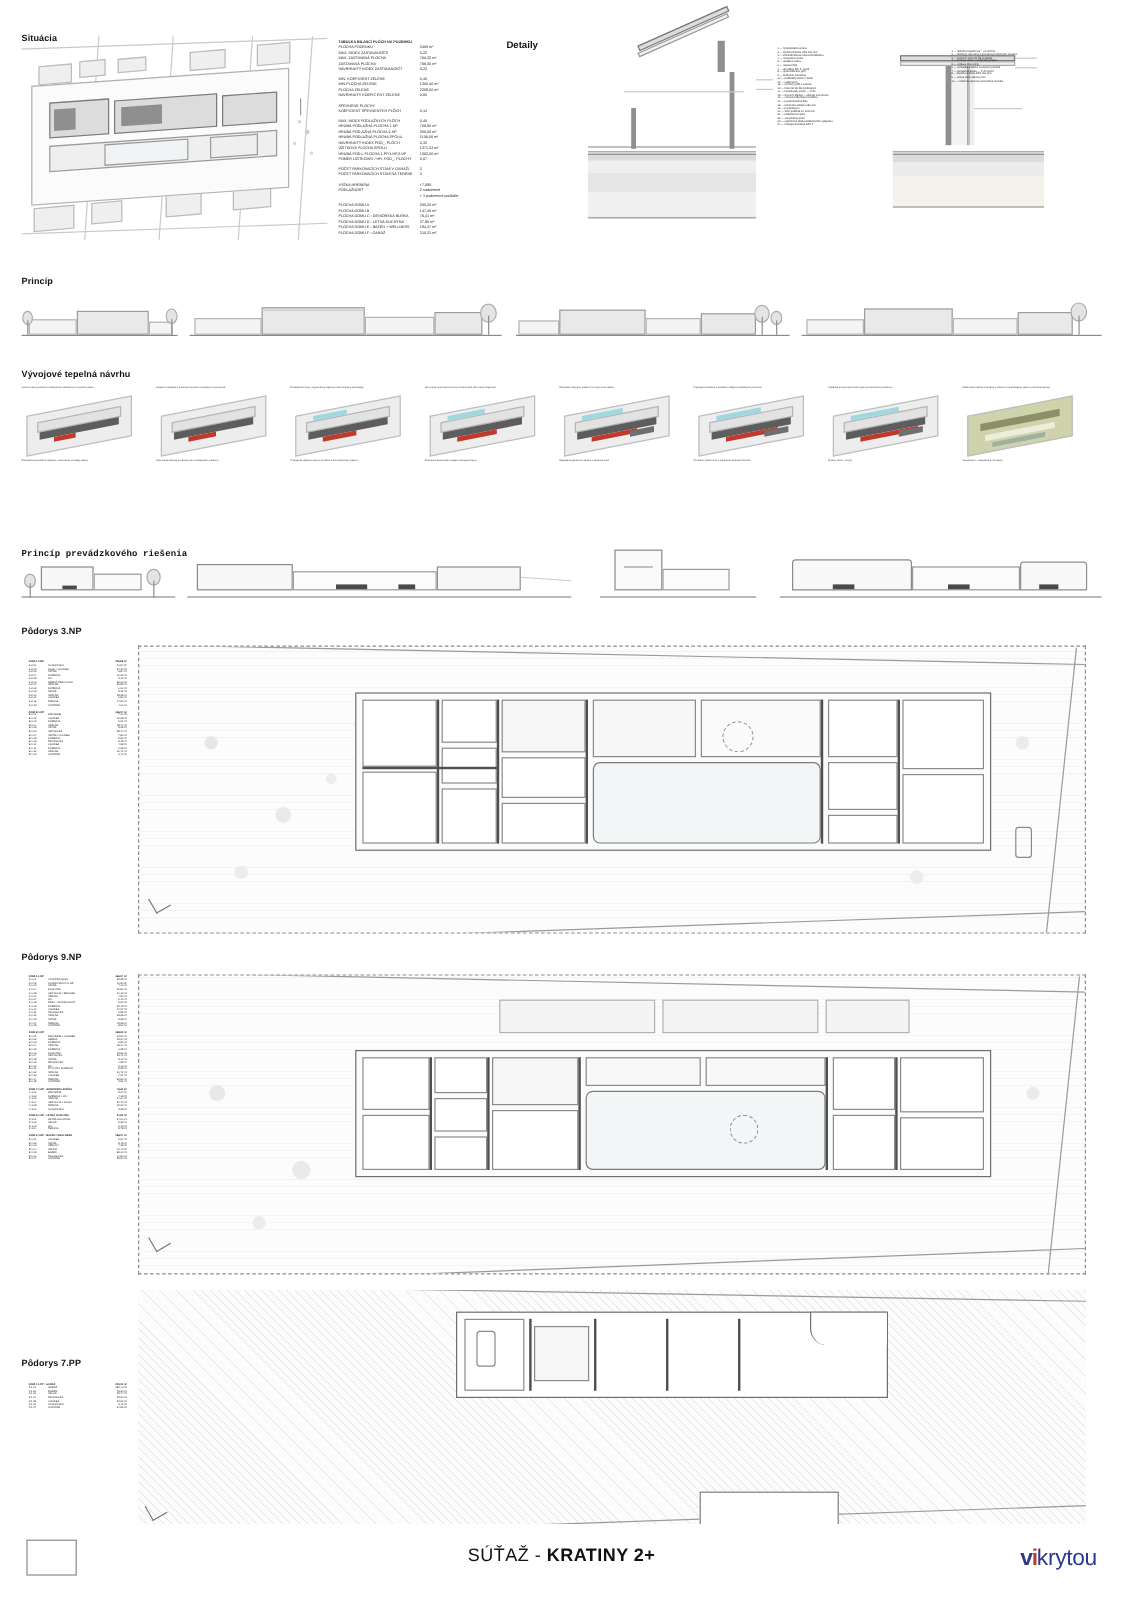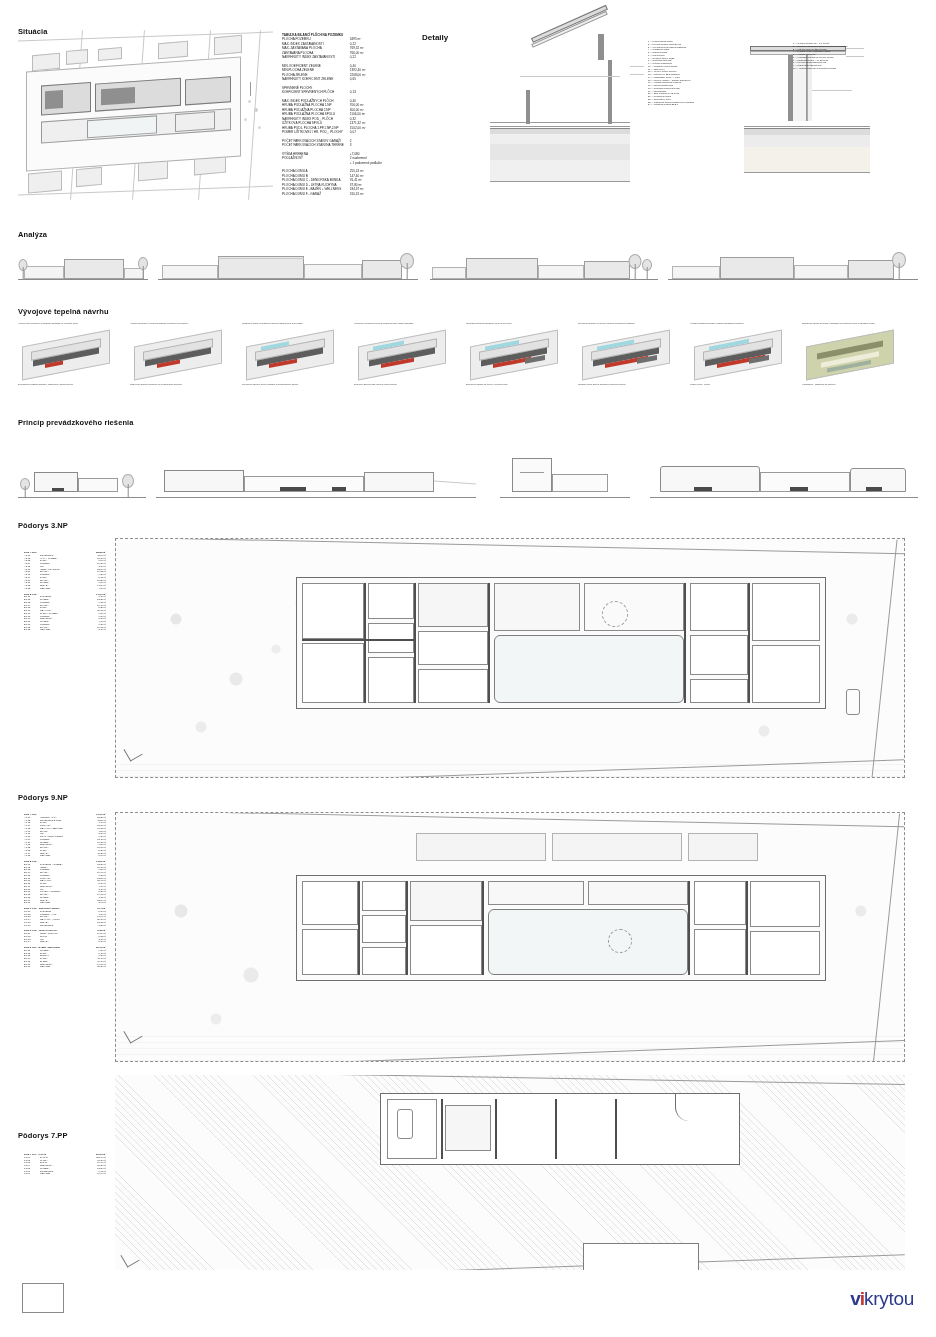--- a/index.html
+++ b/index.html
@@ -113,23 +113,23 @@
   #logo .mark { font-size:19px; font-weight:700; color:#2b3a8f; letter-spacing:-1px; }
   #logo .mark .v2 { color:#c0392b; }
   #logo .word { font-size:19px; color:#2b3a8f; letter-spacing:-.3px; }
 </style>
 </head>
 <body>
 
 <div class="sheet">
 
   <div class="sec-title" style="left:18px; top:27px;">Situácia</div>
-  <div class="sec-title" style="left:18px; top:230px;">Analýza</div>
+  <div class="sec-title" style="left:18px; top:230px;">Princíp</div>
   <div class="sec-title" style="left:18px; top:307px;">Vývojové tepelná návrhu</div>
-  <div class="sec-title" style="left:18px; top:418px;">Princíp prevádzkového riešenia</div>
+  <div class="sec-title" style="left:18px; top:458px;font-family:Liberation Mono, monospace;">Princíp prevádzkového riešenia</div>
   <div class="sec-title" style="left:18px; top:521px;">Pôdorys 3.NP</div>
   <div class="sec-title" style="left:18px; top:793px;">Pôdorys 9.NP</div>
   <div class="sec-title" style="left:18px; top:1131px;">Pôdorys 7.PP</div>
   <div class="detail-head" style="left:422px; top:33px;">Detaily</div>
 
   <div id="situacia-plan" class="blk">
 
     <div class="hair-l" style="left:0; top:6px; width:255px; height:0.5px; transform:rotate(-2deg);"></div>
     <div class="hair-l" style="left:0; top:160px; width:255px; height:0.5px; transform:rotate(-2deg);"></div>
     <div class="hair-l" style="left:58px; top:0; width:0.5px; height:170px; transform:rotate(4deg);"></div>
@@ -1192,18 +1192,21 @@
     <div class="wall" style="left:326px; top:24px; width:1.6px; height:60px;"></div>
     <div class="wall" style="left:380px; top:24px; width:1.6px; height:60px;"></div>
     <div class="wall" style="left:440px; top:24px; width:1.6px; height:60px;"></div>
     <div class="wall" style="left:500px; top:24px; width:1.6px; height:60px;"></div>
     <div class="blk" style="left:560px; top:18px; width:64px; height:28px; border-left:0.6px solid #6e6e6e; border-top:0.6px solid #6e6e6e; background:#fff; border-radius:0 0 0 14px;"></div>
     <div class="blk" style="left:468px; top:168px; width:116px; height:36px; border:0.6px solid #7d7d7d; background:#fff;"></div>
     <div class="blk" style="left:8px; top:176px; width:14px; height:14px; border-left:0.6px solid #777; border-bottom:0.6px solid #777; transform:rotate(-30deg);"></div>
   </div>
 
   <div id="footer-box"></div>
+  <div id="footer-title">
+    <span>SÚŤAŽ - </span><span class="b">KRATINY 2+</span>
+  </div>
   <div id="logo">
     <span class="mark">v<span class="v2">i</span></span>
     <span class="word">krytou</span>
   </div>
 
 </div>
 
 </body></html>

